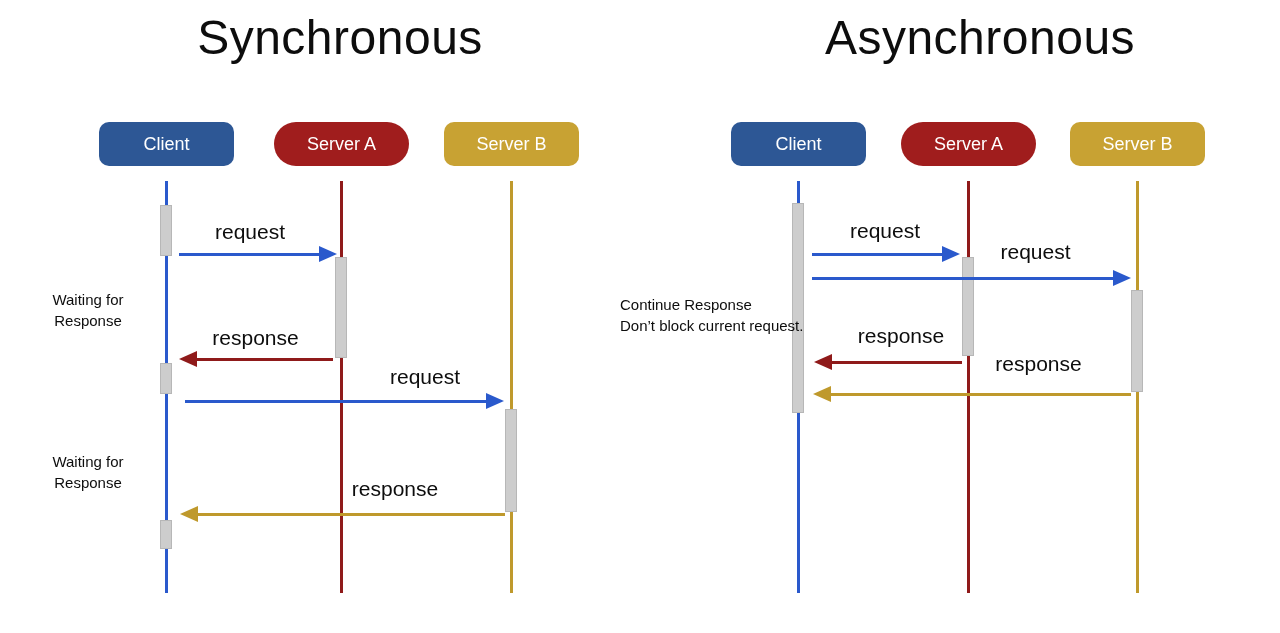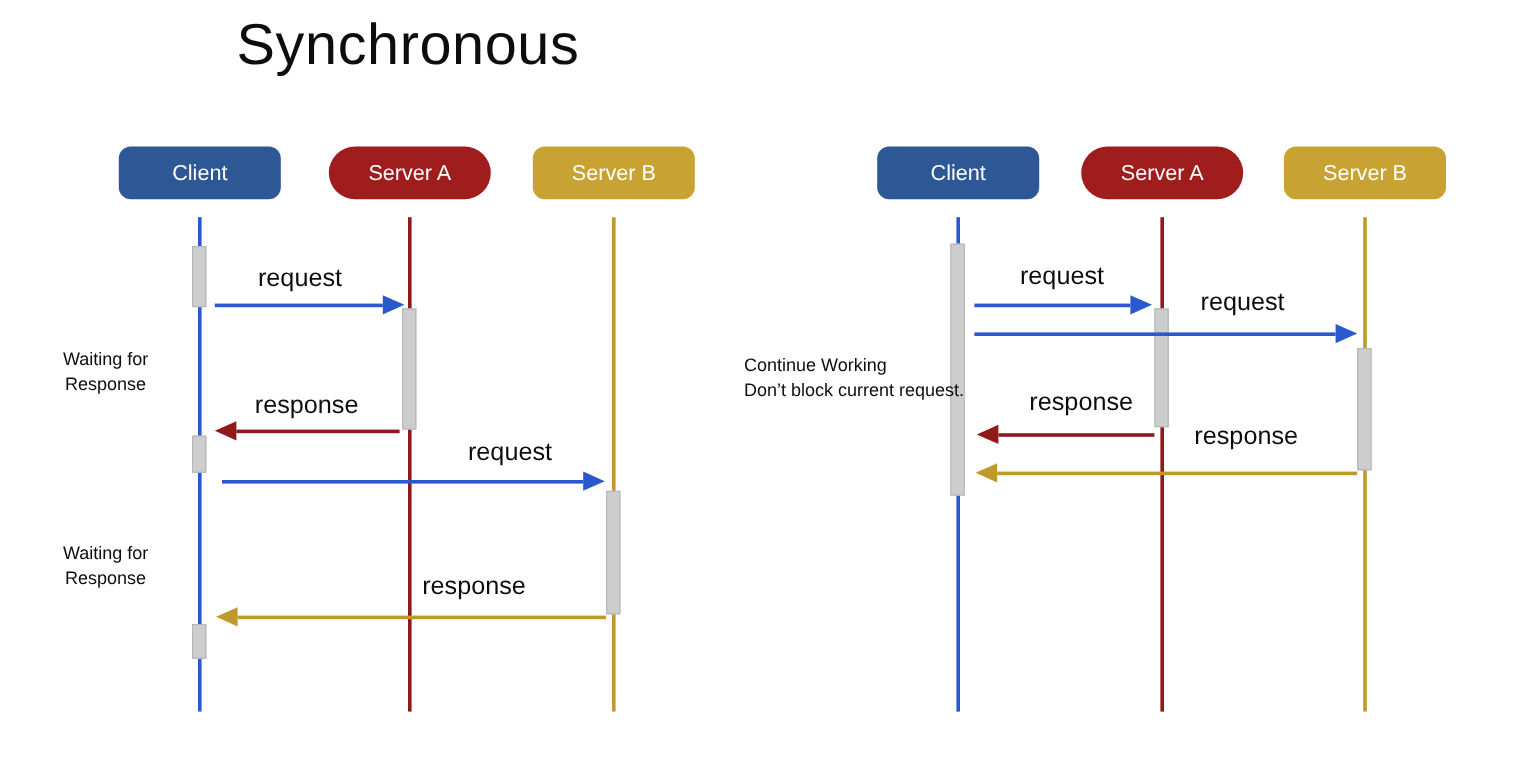--- a/index.html
+++ b/index.html
@@ -123,20 +123,21 @@
 
   <div class="side-note note-center" style="left:38px;top:289px;">
     <div>Waiting for</div>
     <div>Response</div>
   </div>
   <div class="side-note note-center" style="left:38px;top:451px;">
     <div>Waiting for</div>
     <div>Response</div>
   </div>
 
+  <div class="title" style="left:680px;top:14px;width:600px;">Asynchronous</div>
 
   <div class="actor-box box-client" style="left:731px;top:122px;">
     <span>Client</span>
   </div>
   <div class="actor-box box-server-a" style="left:901px;top:122px;">
     <span>Server A</span>
   </div>
   <div class="actor-box box-server-b" style="left:1070px;top:122px;">
     <span>Server B</span>
   </div>
@@ -159,17 +160,17 @@
 
   <div class="msg-label" style="left:831px;top:324px;width:140px;">response</div>
   <div class="arrow-line al-red" style="left:832px;top:361px;width:130px;"></div>
   <div class="head head-left h-red" style="left:814px;top:354px;"></div>
 
   <div class="msg-label" style="left:966px;top:352px;width:145px;">response</div>
   <div class="arrow-line al-gold" style="left:831px;top:393px;width:300px;"></div>
   <div class="head head-left h-gold" style="left:813px;top:386px;"></div>
 
   <div class="side-note note-left" style="left:620px;top:294px;">
-    <div>Continue Working</div>
+    <div>Continue Response</div>
     <div>Don’t block current request.</div>
   </div>
 
 </div>
 
 </body></html>

